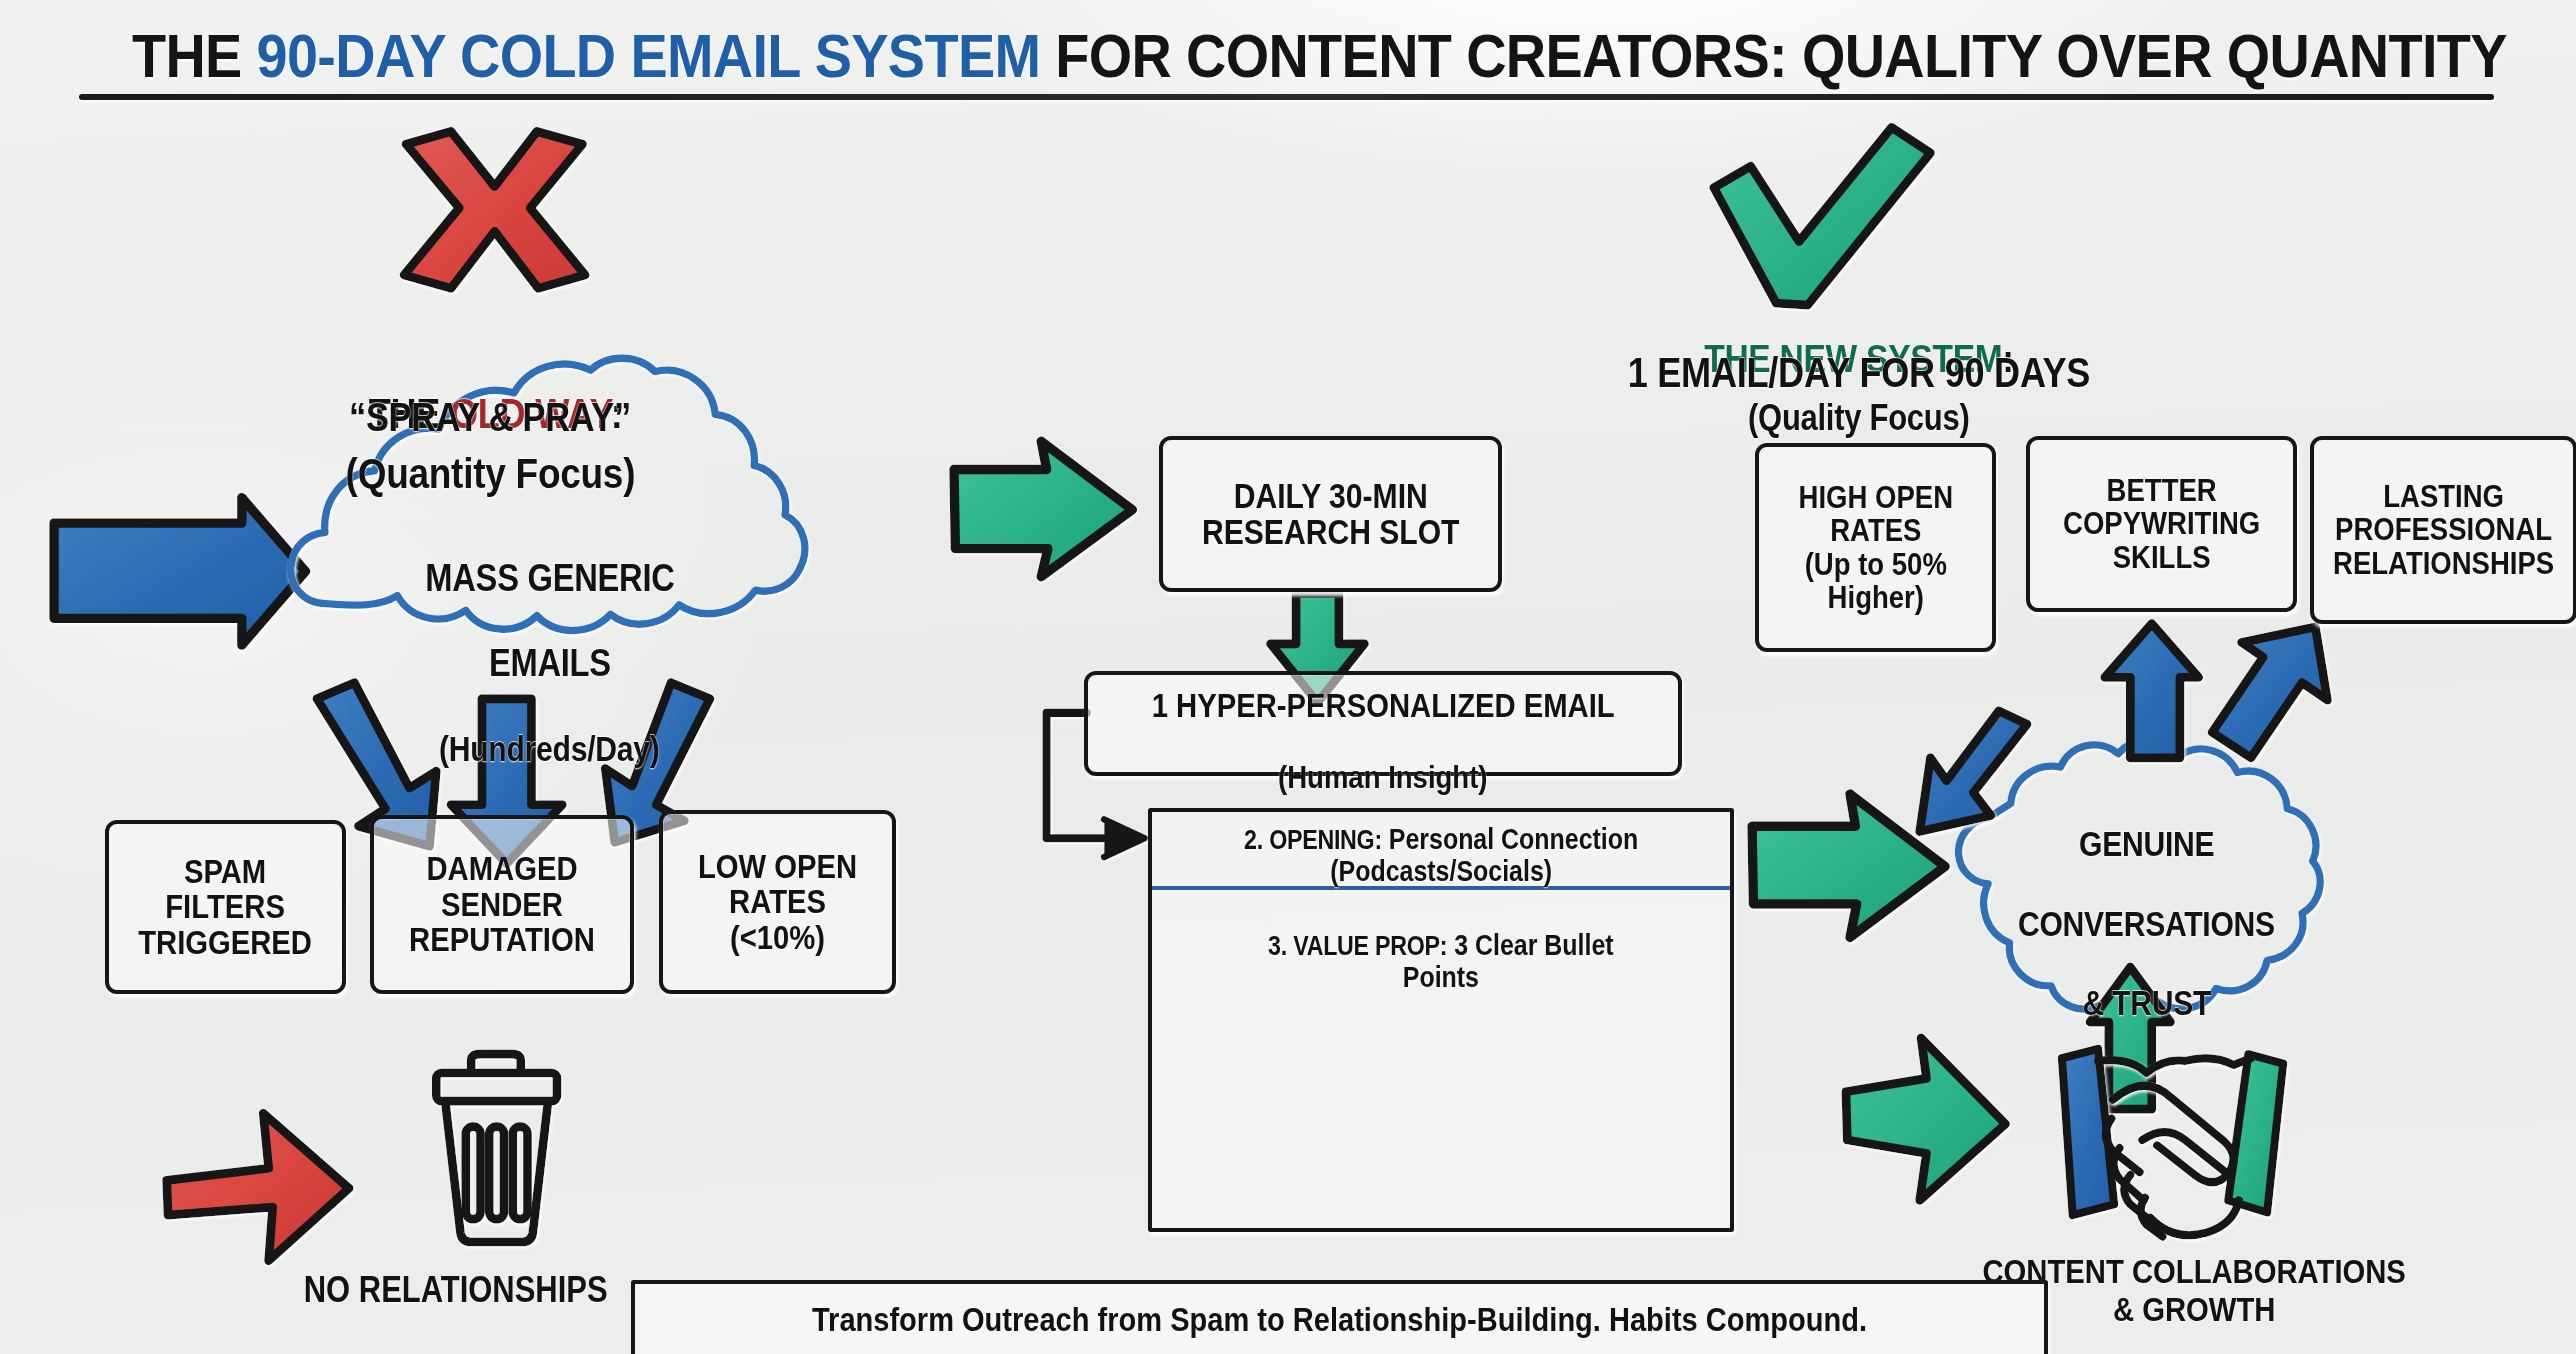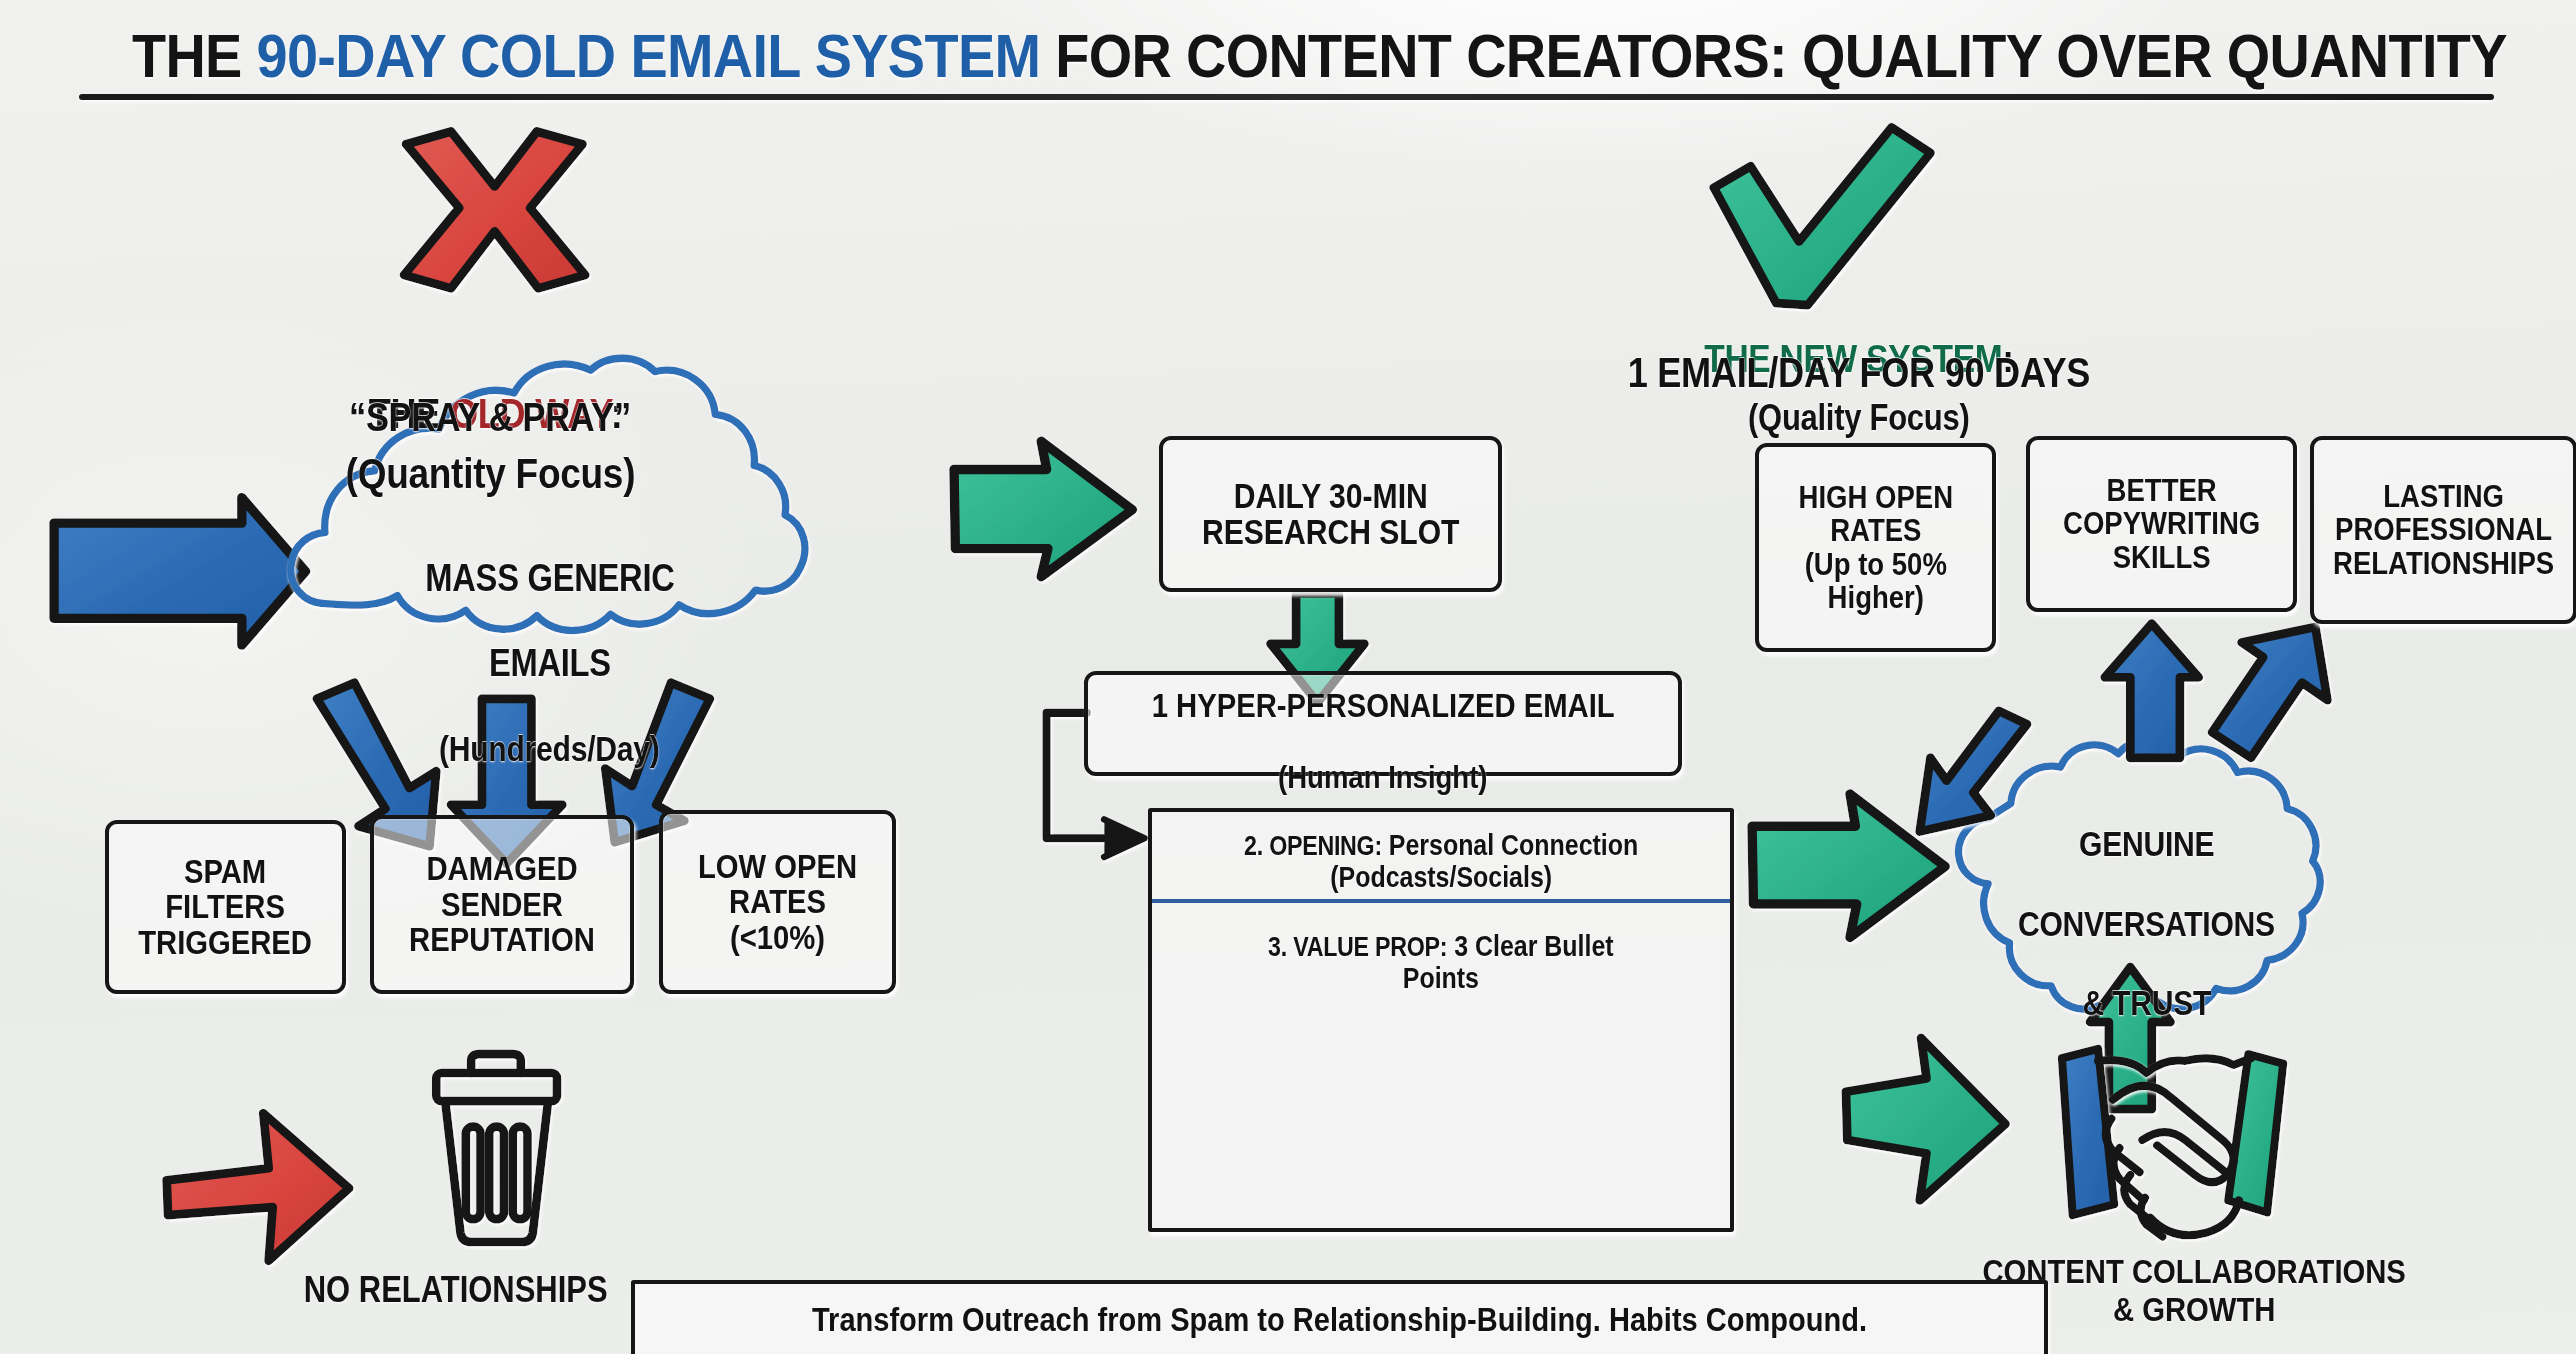--- a/index.html
+++ b/index.html
@@ -333,27 +333,27 @@
 </div>
 
 <div class="box" style="left:1084px;top:671px;width:590px;height:97px;">
   <div class="label" style="font-size:34px;">
     <span class="cond" style="display:inline-block;">1 HYPER-PERSONALIZED EMAIL</span><br>
     <span class="cond" style="display:inline-block;font-size:32px;">(Human Insight)</span>
   </div>
 </div>
 
 <div id="steps">
-  <div class="step" style="height:91px;">
+  <div class="step" style="height:78px;">
     <span class="cond" style="display:inline-block;line-height:1.12;">
       <span class="k">2. OPENING:</span><span class="v" style="font-size:29px;"> Personal Connection
 (Podcasts/Socials)</span>
     </span>
   </div>
-  <div class="step" style="height:106px;">
+  <div class="step" style="height:106px;margin-top:12px;">
     <span class="cond" style="display:inline-block;line-height:1.12;">
       <span class="k">3. VALUE PROP:</span><span class="v" style="font-size:29px;"> 3 Clear Bullet
 Points</span>
     </span>
   </div>
 </div>
 
 <div class="txt" style="left:1972px;top:784px;width:349px;font-size:35px;line-height:1.14;">
   <span class="cond" style="display:inline-block;">GENUINE</span><br>
   <span class="cond" style="display:inline-block;">CONVERSATIONS</span><br>

